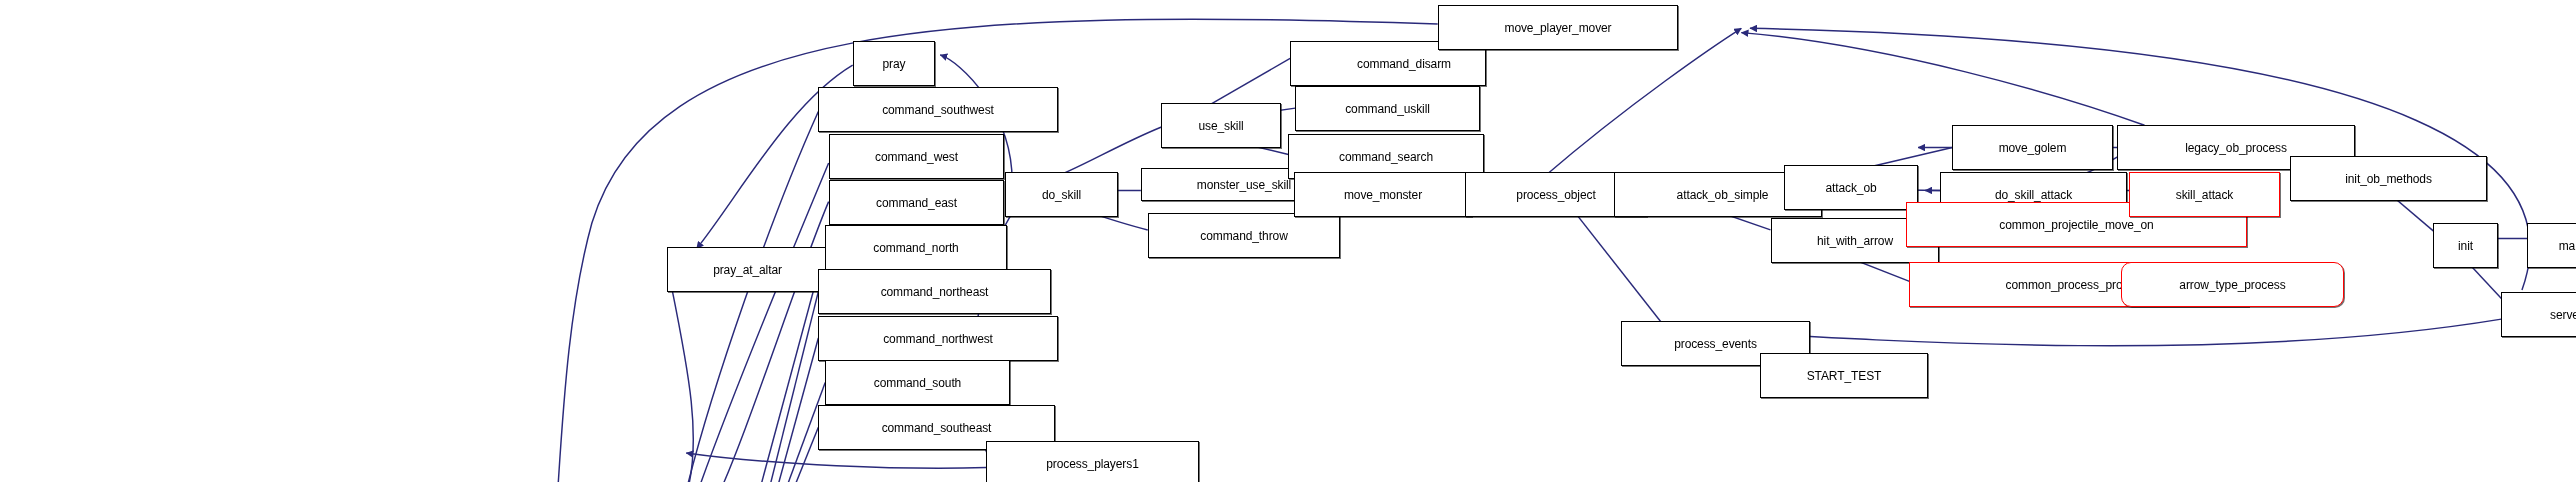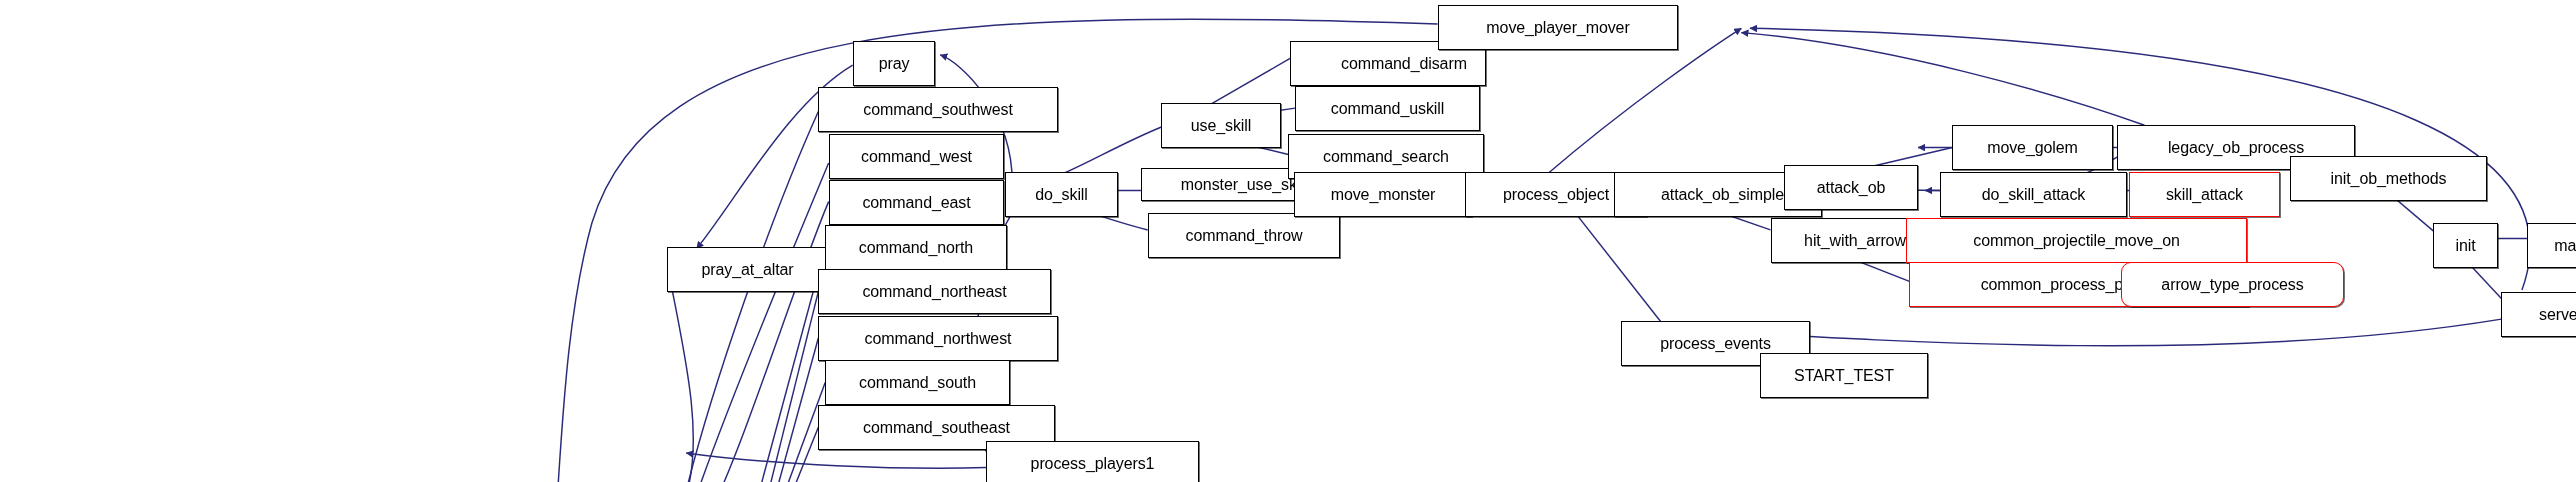--- a/index.html
+++ b/index.html
@@ -29,21 +29,21 @@
     top: 0;
     width: 2576px;
     height: 483px;
   }
   .node {
     position: absolute;
     box-sizing: border-box;
     border: 0.9px solid #000000;
     background: #ffffff;
     color: #000000;
-    font-size: 16px;
+    font-size: 12px;
     line-height: 1;
     display: flex;
     align-items: center;
     justify-content: center;
     white-space: nowrap;
     letter-spacing: -0.1px;
     box-shadow: 1px 1px 0 0 rgba(0,0,0,0.55);
   }
   .node.red {
     border-color: #ff0000;
@@ -234,21 +234,21 @@
       </div>
       <div class="node" style="left: 1771px; top: 218px; width: 168px; height: 45px;">
         <span class="lbl">hit_with_arrow</span>
       </div>
       <div class="node" style="left: 1952px; top: 125px; width: 161px; height: 45px;">
         <span class="lbl">move_golem</span>
       </div>
       <div class="node" style="left: 1940px; top: 172px; width: 187px; height: 45px;">
         <span class="lbl">do_skill_attack</span>
       </div>
-      <div class="node red" style="left: 1906px; top: 218px; width: 341px; height: 45px;">
+      <div class="node red" style="left: 1906px; top: 202px; width: 341px; height: 45px;">
         <span class="lbl">common_projectile_move_on</span>
       </div>
       <div class="node red" style="left: 1909px; top: 262px; width: 340px; height: 45px;">
         <span class="lbl">common_process_projectile</span>
       </div>
       <div class="node" style="left: 2117px; top: 125px; width: 238px; height: 45px;">
         <span class="lbl">legacy_ob_process</span>
       </div>
       <div class="node red" style="left: 2129px; top: 172px; width: 151px; height: 45px;">
         <span class="lbl">skill_attack</span>

